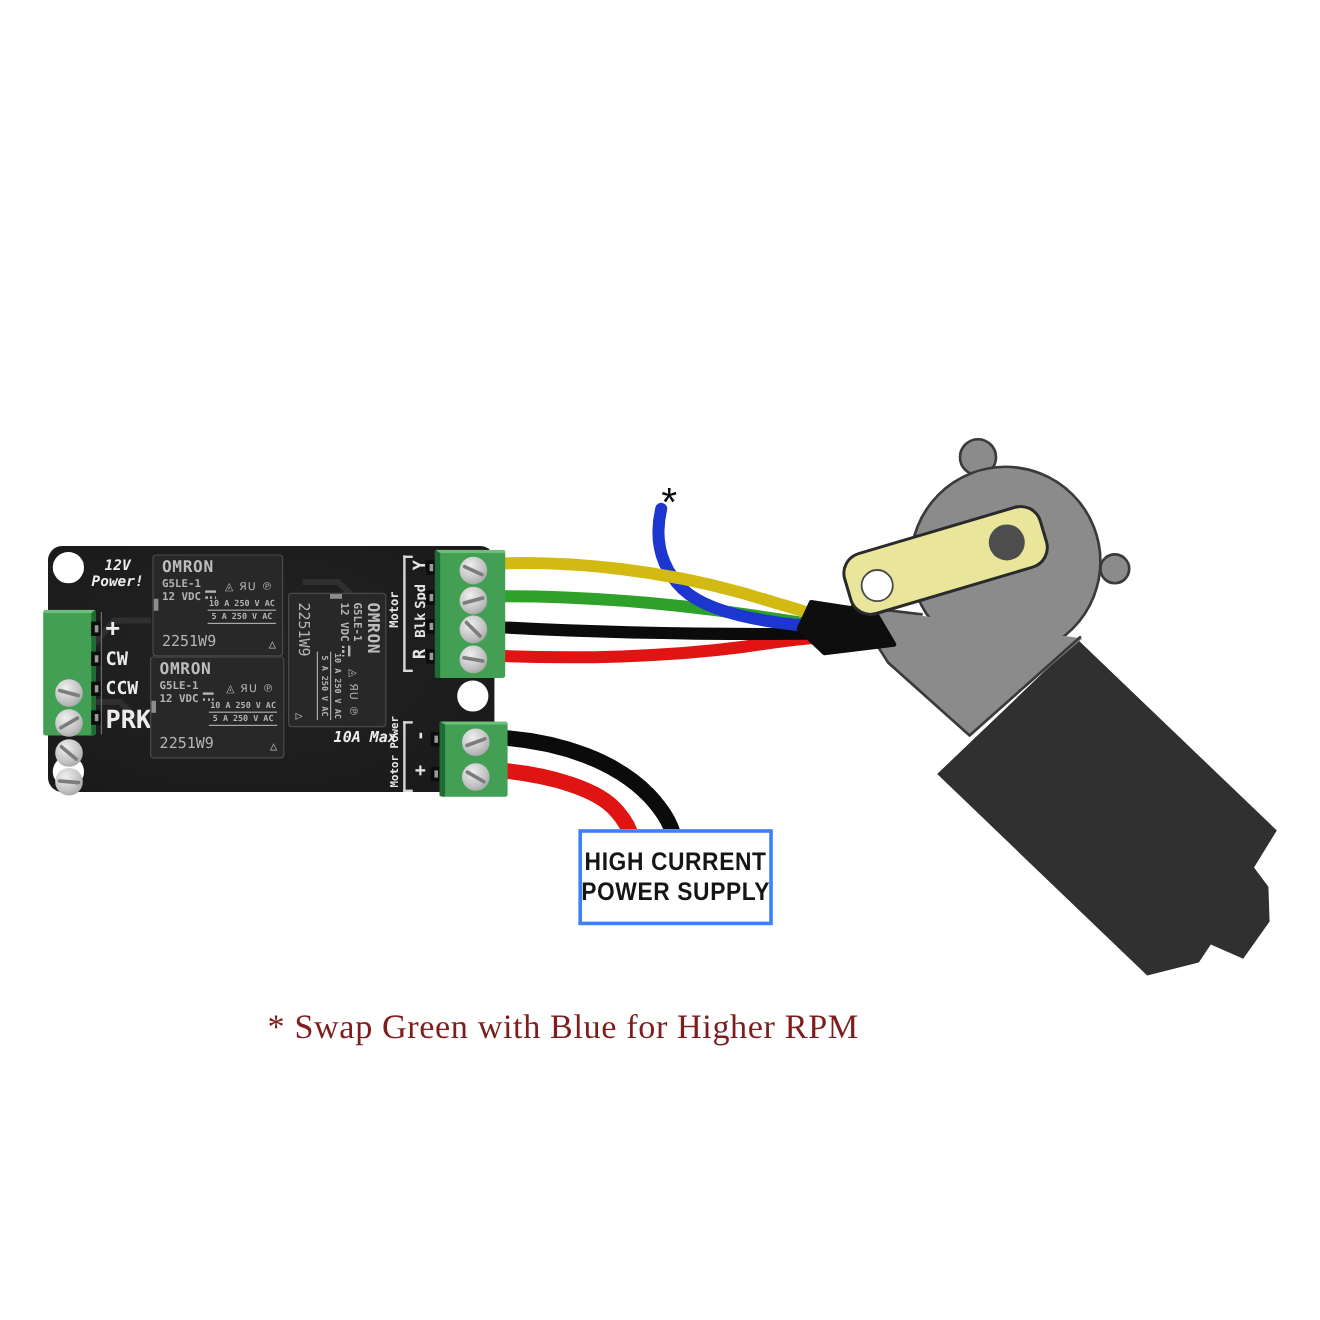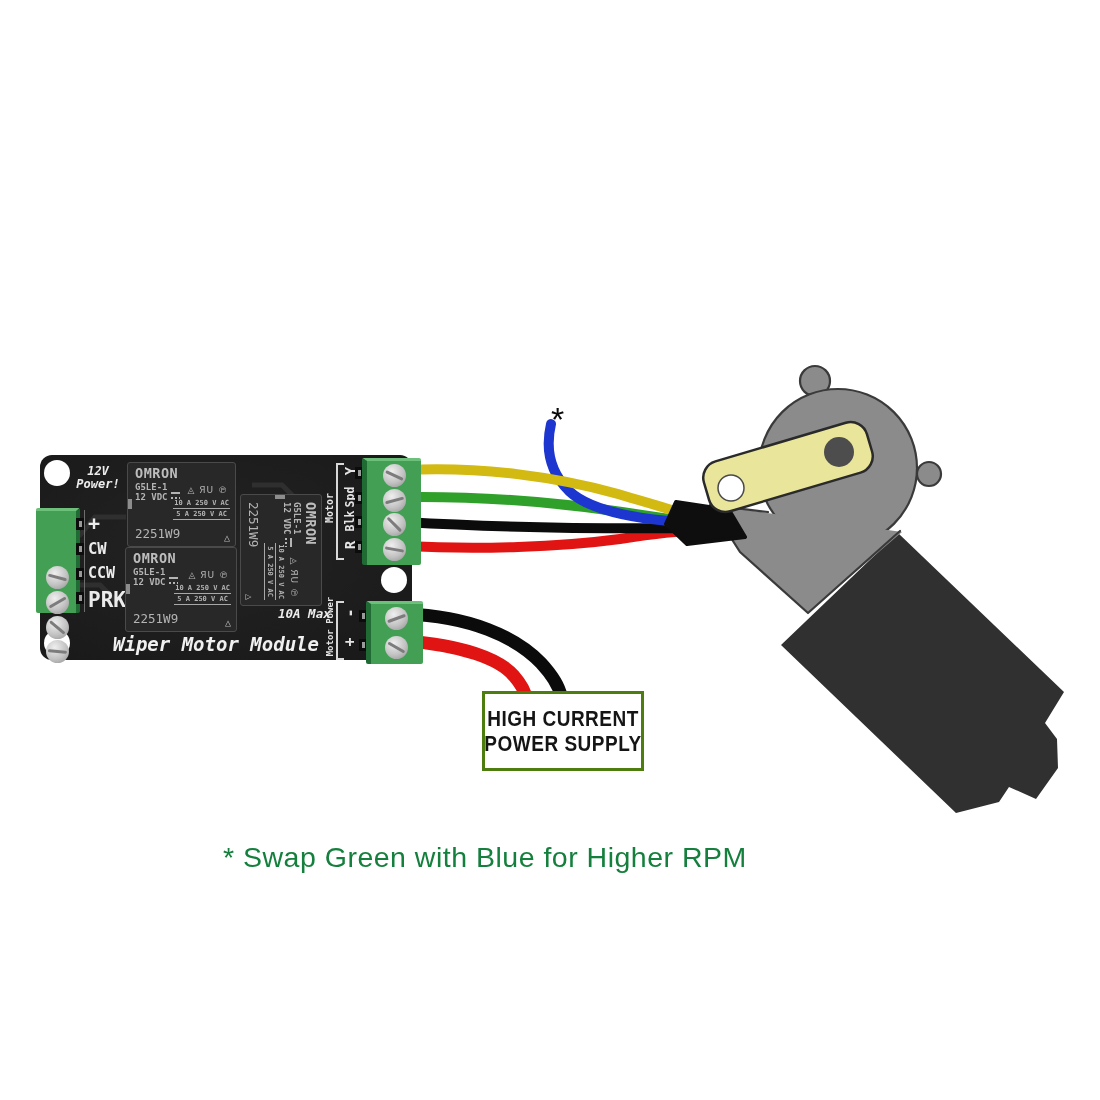--- a/index.html
+++ b/index.html
@@ -68,30 +68,30 @@
   .vl-y{left:293px;top:9px;width:34px;height:14px;font-size:14px;}
   .vl-spd{left:293px;top:35px;width:34px;height:14px;font-size:11.5px;}
   .vl-blk{left:293px;top:59px;width:34px;height:14px;font-size:11.5px;}
   .vl-r{left:293px;top:83px;width:34px;height:14px;font-size:14px;}
   .vl-mpower{left:251px;top:166px;width:76px;height:11px;font-size:9px;}
   .vl-minus{left:301px;top:151px;width:18px;height:14px;font-size:15px;}
   .vl-plus{left:301px;top:180px;width:18px;height:14px;font-size:15px;}
 
   
   .psu-box{position:absolute;left:482px;top:691px;width:156px;height:74px;background:#ffffff;
-           border:3px solid #4d7c0f;z-index:3;display:flex;flex-direction:column;align-items:center;
+           border:3px solid #3b82f6;z-index:3;display:flex;flex-direction:column;align-items:center;
            justify-content:center;gap:3px;}
   .psu-line{font-family:"Liberation Sans", sans-serif;font-weight:bold;font-size:19px;color:#151515;
             letter-spacing:0.5px;transform:scale(1,1.12);white-space:nowrap;}
 
   
   .blue-marker{position:absolute;left:551px;top:400px;z-index:2;font-size:34px;color:#0a0a0a;
                font-family:"Liberation Sans", sans-serif;}
-  .footnote{position:absolute;left:223px;top:841px;font-size:28.5px;color:#15803d;letter-spacing:0.5px;
-            font-family:Liberation Sans, sans-serif;z-index:2;white-space:nowrap;}
+  .footnote{position:absolute;left:223px;top:841px;font-size:28.5px;color:#7f1d1d;letter-spacing:0.5px;
+            font-family:Liberation Serif, serif;z-index:2;white-space:nowrap;}
 </style>
 </head>
 <body>
 
 <div class="canvas">
 
   <svg class="layer" width="1100" height="1100" viewBox="0 0 1100 1100">
 
     <path d="M 405 546 C 480 550 560 547 620 539 C 660 533 685 530 700 531" fill="none" stroke-width="10" stroke-linecap="round" stroke="#e11414"></path>
     <path d="M 405 522 C 490 527 600 529 698 528" fill="none" stroke-width="10" stroke-linecap="round" stroke="#0b0b0b"></path>
@@ -189,21 +189,20 @@
       <div class="relay-certs">◬ ЯU ℗</div>
       <div class="relay-ratings">
         <div>10 A 250 V AC</div>
         <div>5 A 250 V AC</div>
       </div>
       <div class="relay-code">2251W9</div>
       <div class="relay-vent">△</div>
     </div>
 
     <div class="silk max-rating">10A Max</div>
-    <div class="silk board-name">Wiper Motor Module</div>
 
     <div class="bracket bk-motor"></div>
     <div class="vlabel vl-motor">Motor</div>
     <div class="vlabel vl-y">Y</div>
     <div class="vlabel vl-spd">Spd</div>
     <div class="vlabel vl-blk">Blk</div>
     <div class="vlabel vl-r">R</div>
     <div class="tab" style="left:315px;top:12px"></div>
     <div class="tab" style="left:315px;top:37px"></div>
     <div class="tab" style="left:315px;top:61px"></div>

